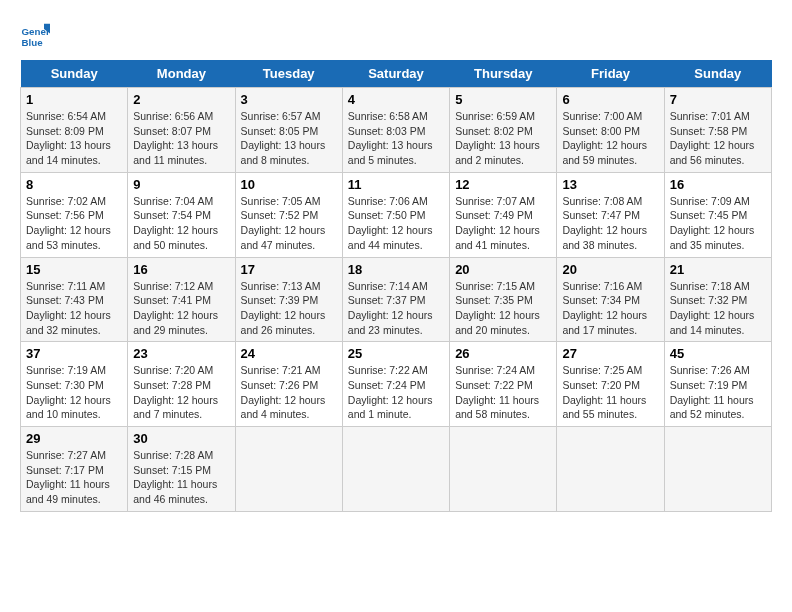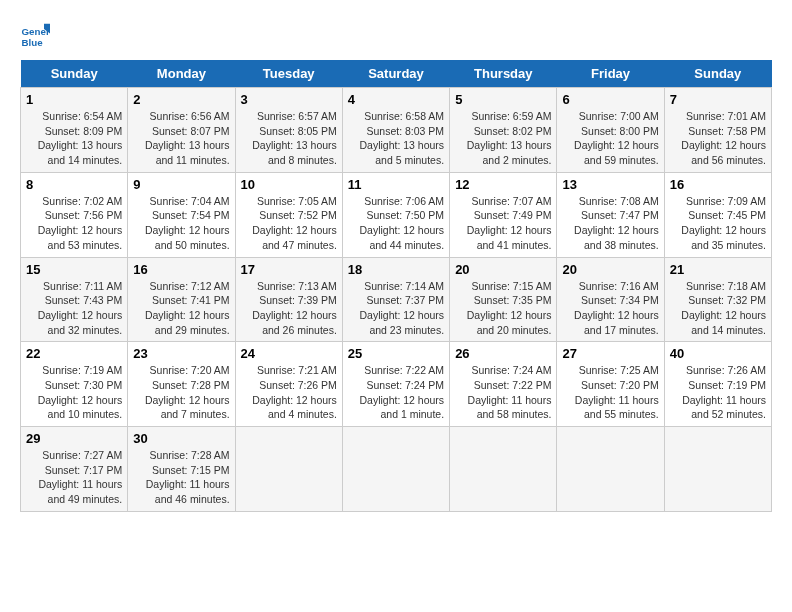--- a/index.html
+++ b/index.html
@@ -66,21 +66,20 @@
     .day-num {
       font-size: 13px;
       font-weight: bold;
       display: block;
       margin-bottom: 2px;
     }
     .day-info {
       font-size: 10.5px;
       color: #333;
       line-height: 1.4;
-      text-align: right;
     }
     .empty-cell {
       background: #f5f5f5 !important;
     }
   </style>
 </head>
 <body>
 
 <div class="header">
   <div class="logo">
@@ -278,21 +277,21 @@
           <span class="day-num">21</span>
         <div class="day-info">
           Sunrise: 7:18 AM<br>
           Sunset: 7:32 PM<br>
           Daylight: 12 hours and 14 minutes.
         </div>
         </td>
       </tr>
       <tr>
         <td>
-          <span class="day-num">22</span>
+          <span class="day-num">37</span>
         <div class="day-info">
           Sunrise: 7:19 AM<br>
           Sunset: 7:30 PM<br>
           Daylight: 12 hours and 10 minutes.
         </div>
         </td>
         <td>
           <span class="day-num">23</span>
         <div class="day-info">
           Sunrise: 7:20 AM<br>
@@ -326,21 +325,21 @@
         </td>
         <td>
           <span class="day-num">27</span>
         <div class="day-info">
           Sunrise: 7:25 AM<br>
           Sunset: 7:20 PM<br>
           Daylight: 11 hours and 55 minutes.
         </div>
         </td>
         <td>
-          <span class="day-num">40</span>
+          <span class="day-num">45</span>
         <div class="day-info">
           Sunrise: 7:26 AM<br>
           Sunset: 7:19 PM<br>
           Daylight: 11 hours and 52 minutes.
         </div>
         </td>
       </tr>
       <tr>
         <td>
           <span class="day-num">29</span>

